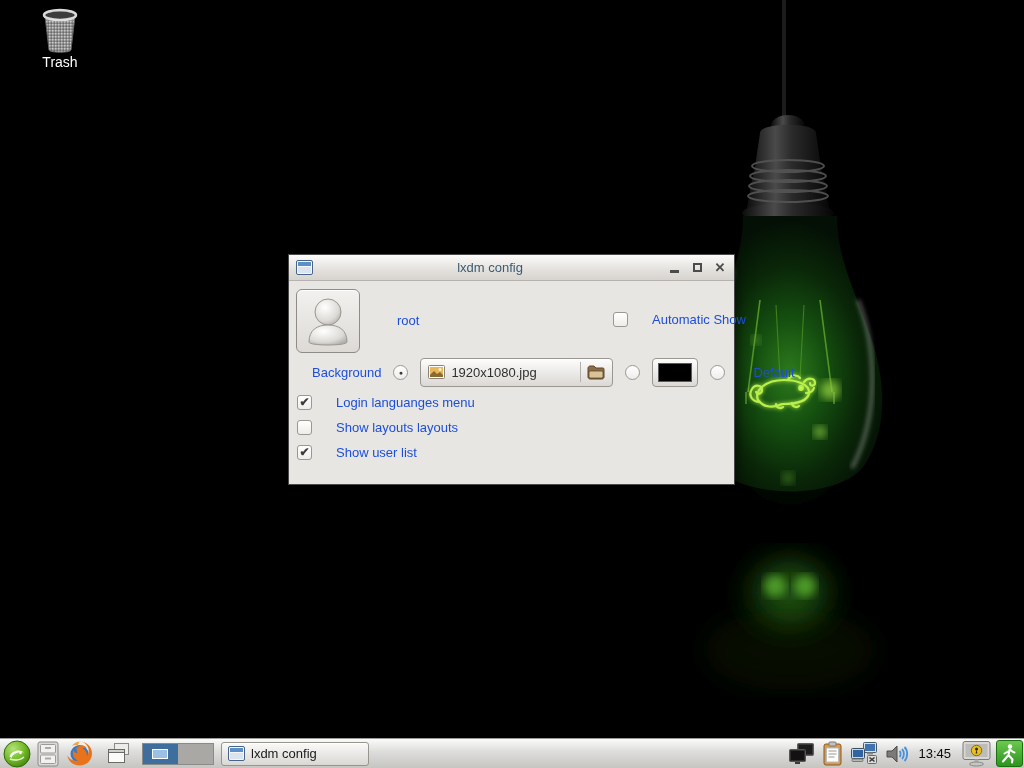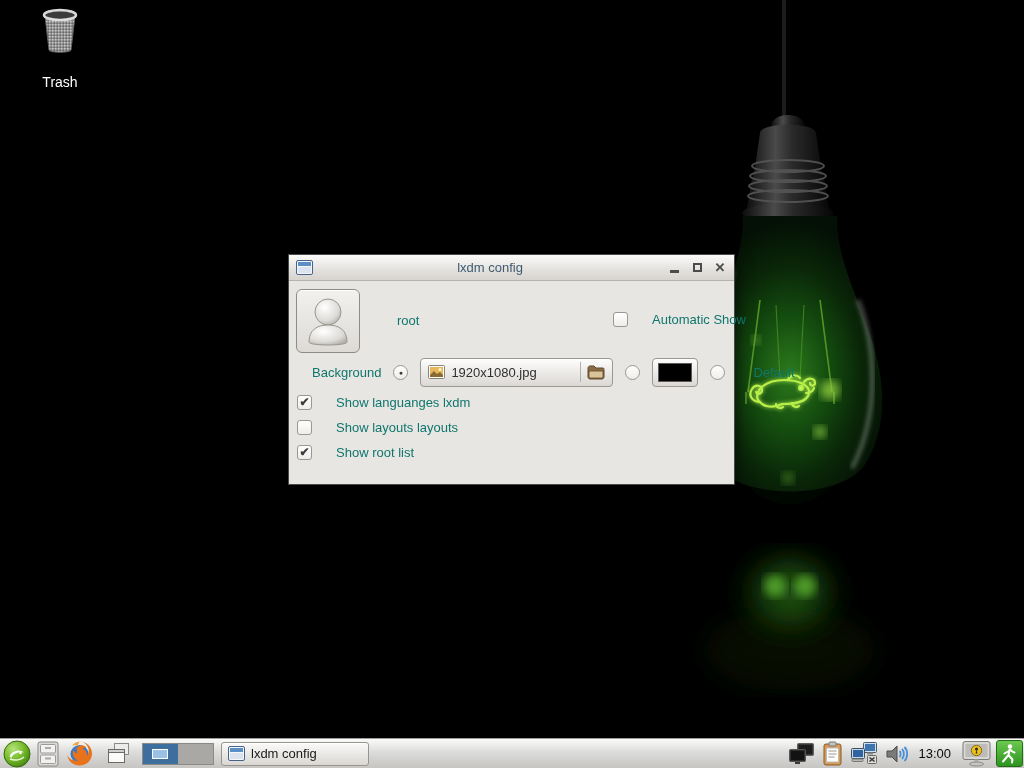--- a/index.html
+++ b/index.html
@@ -6,21 +6,21 @@
   html,body { width:1024px; height:768px; overflow:hidden; }
   body { font-family:"Liberation Sans", sans-serif; background:#000; position:relative; }
 
   
   .desktop { position:absolute; inset:0; background:#000; }
   .bulb-art { position:absolute; left:680px; top:0; width:220px; height:700px; }
 
   
   .trash { position:absolute; left:24px; top:6px; width:72px; text-align:center; cursor:default; }
   .trash svg { display:block; margin:0 auto; }
-  .trash .lbl { color:#fff; font-size:14px; margin-top:20px; text-shadow:0 1px 2px #000; }
+  .trash .lbl { color:#fff; font-size:14px; margin-top:0; text-shadow:0 1px 2px #000; }
 
   
   .window { position:absolute; left:288px; top:254px; width:447px; height:231px;
             border:1px solid #4a4a4a; box-shadow:0 3px 14px rgba(0,0,0,.65);
             background:#e8e6e2; }
   .titlebar { height:26px; background:linear-gradient(#fbfbfa,#e3e1dd 60%,#d7d4d0);
               border-bottom:1px solid #b6b3ae; display:flex; align-items:center; padding:0 7px; }
   .titlebar .ticon { width:17px; height:15px; flex:0 0 auto; }
   .titlebar .title { flex:1; text-align:center; font-size:13px; color:#3e5a70; }
   .wc { display:flex; gap:9px; align-items:center; }
@@ -37,21 +37,21 @@
   .user-name { position:absolute; left:92px; top:32px; font-size:13px; color:#2e3436; line-height:16px; }
 
   .autologin { position:absolute; left:324px; top:31px; display:flex; align-items:center; gap:8px; }
 
   .chk { width:15px; height:15px; border:1px solid #9b9893; border-radius:3px;
          background:linear-gradient(#ffffff,#efedea); font-size:12px; font-weight:bold;
          color:#3c3c3c; line-height:13px; text-align:center; cursor:default; flex:0 0 auto; }
   .rad { width:15px; height:15px; border:1px solid #9b9893; border-radius:50%;
          background:linear-gradient(#ffffff,#efedea); font-size:7px; color:#3a3a3a;
          line-height:13px; text-align:center; cursor:default; flex:0 0 auto; }
-  .lbl13 { font-size:13px; color:#0f766e; white-space:nowrap;padding-left:16px; }
+  .lbl13 { font-size:13px; color:#1d4ed8; white-space:nowrap;padding-left:16px; }
 
   .bg-row { position:absolute; left:7px; top:76px; height:30px; display:flex; align-items:center; gap:12px; }
   .file-btn { width:193px; height:29px; border:1px solid #9b9893; border-radius:4px;
               background:linear-gradient(#fdfdfc,#dbd8d4); display:flex; align-items:center;
               padding:13px 7px; box-shadow:inset 0 1px 0 #fff; cursor:default; }
   .file-btn .fname { flex:1; font-size:13px; color:#2f2f2f; margin-left:6px; text-align:left;
                      overflow:hidden; white-space:nowrap; }
   .file-btn .sep { width:1px; height:20px; background:#b3b0ab; margin:0 6px 0 2px; }
   .swatch-btn { width:46px; height:29px; border:1px solid #9b9893; border-radius:4px;
                 background:linear-gradient(#fdfdfc,#dbd8d4); display:flex; align-items:center;
@@ -262,29 +262,29 @@
         <div class="rad"></div>
         <div class="swatch-btn">
           <div class="black"></div>
         </div>
         <div class="rad"></div>
         <span class="lbl13">Default</span>
       </div>
 
       <div class="opt-row" style="top:114px;">
         <div class="chk">✔</div>
-        <span class="lbl13">Show languanges lxdm</span>
+        <span class="lbl13">Login languanges menu</span>
       </div>
       <div class="opt-row" style="top:139px;">
         <div class="chk"></div>
         <span class="lbl13">Show layouts layouts</span>
       </div>
       <div class="opt-row" style="top:164px;">
         <div class="chk">✔</div>
-        <span class="lbl13">Show root list</span>
+        <span class="lbl13">Show user list</span>
       </div>
     </div>
   </div>
 
   <div class="taskbar">
 
     <div class="tb-btn" style="width:32px;">
       <svg width="28" height="28" viewBox="0 0 28 28">
         <defs>
             <radialGradient id="geekoG" cx="35%" cy="30%" r="80%">
@@ -374,21 +374,21 @@
         </svg>
       </div>
       <div class="tb-btn" style="width:27px;">
         <svg width="24" height="24" viewBox="0 0 24 24">
           <path d="M2,9 L7,9 L12,4 L12,20 L7,15 L2,15 Z" fill="#7a7a78" stroke="#4c4c4a"></path>
           <path d="M14.5,9 C16,10.5 16,13.5 14.5,15" stroke="#4a90d9" stroke-width="1.8" fill="none"></path>
           <path d="M17,7 C19.5,9.5 19.5,14.5 17,17" stroke="#4a90d9" stroke-width="1.8" fill="none"></path>
           <path d="M19.5,5 C23,8.5 23,15.5 19.5,19" stroke="#4a90d9" stroke-width="1.8" fill="none"></path>
         </svg>
       </div>
-      <span class="clock">13:00</span>
+      <span class="clock">13:45</span>
       <div class="tb-btn" style="width:34px;">
         <svg width="31" height="27" viewBox="0 0 31 27">
           <rect x="2" y="1.5" width="27" height="18" rx="2" fill="#d8d7d3" stroke="#7a7a78"></rect>
           <rect x="4.5" y="4" width="22" height="13" fill="#bdbcb8"></rect>
           <circle cx="15.5" cy="10.5" r="5.2" fill="#e8c020" stroke="#8a6a10"></circle>
           <circle cx="15.5" cy="9" r="1.5" fill="#2a2a2a"></circle>
           <path d="M15.5,9.5 L14.6,13.5 L16.4,13.5 Z" fill="#2a2a2a"></path>
           <rect x="13.5" y="19.5" width="4" height="3" fill="#b0afab"></rect>
           <ellipse cx="15.5" cy="24" rx="7" ry="2" fill="#c6c5c1" stroke="#8a8a88"></ellipse>
         </svg>

